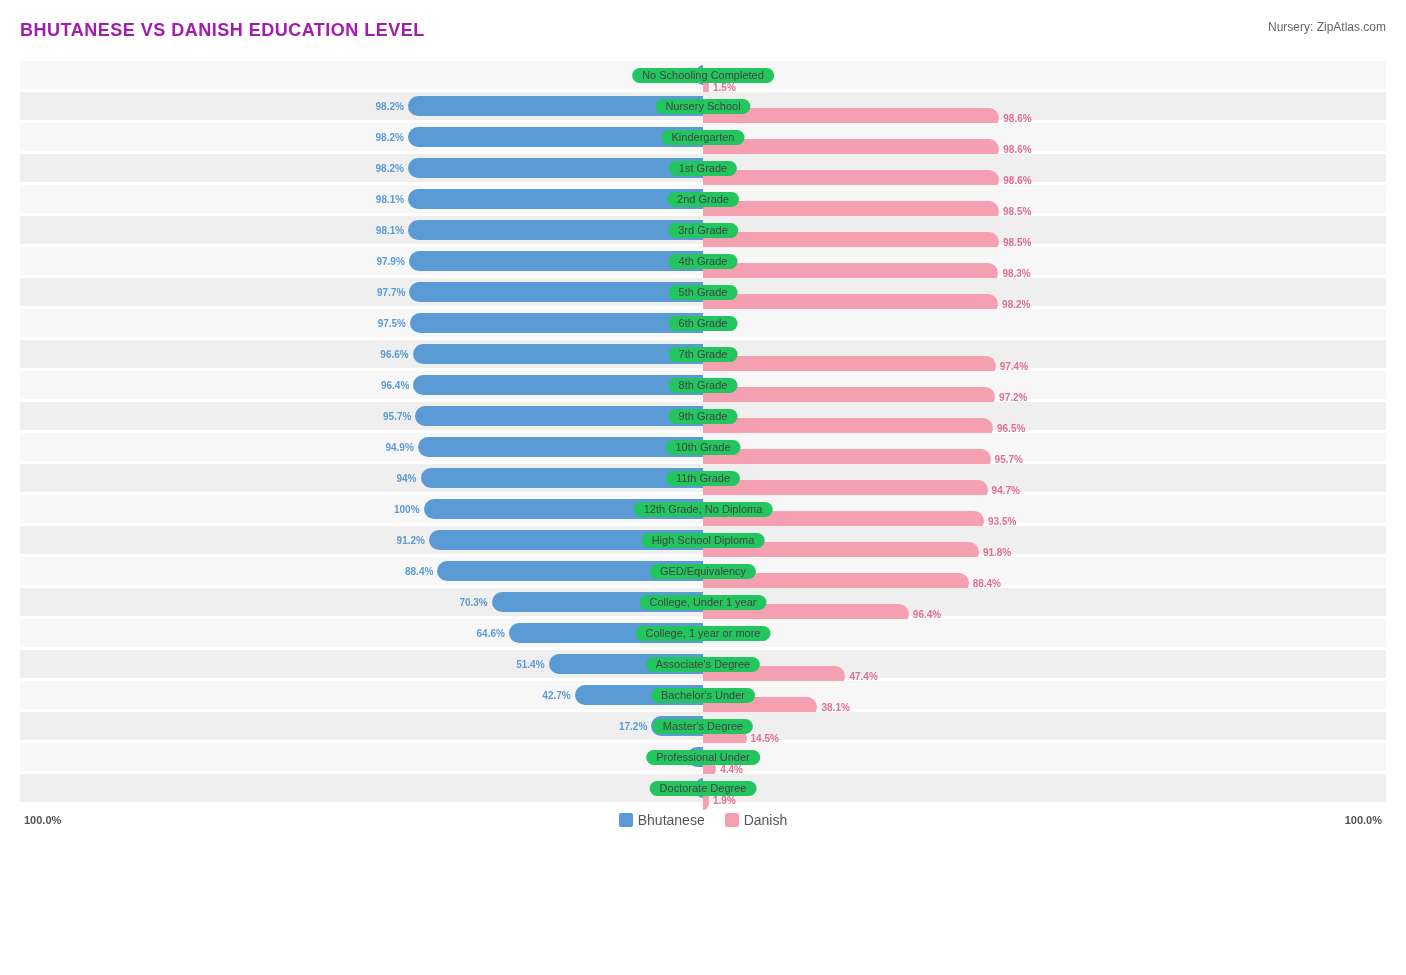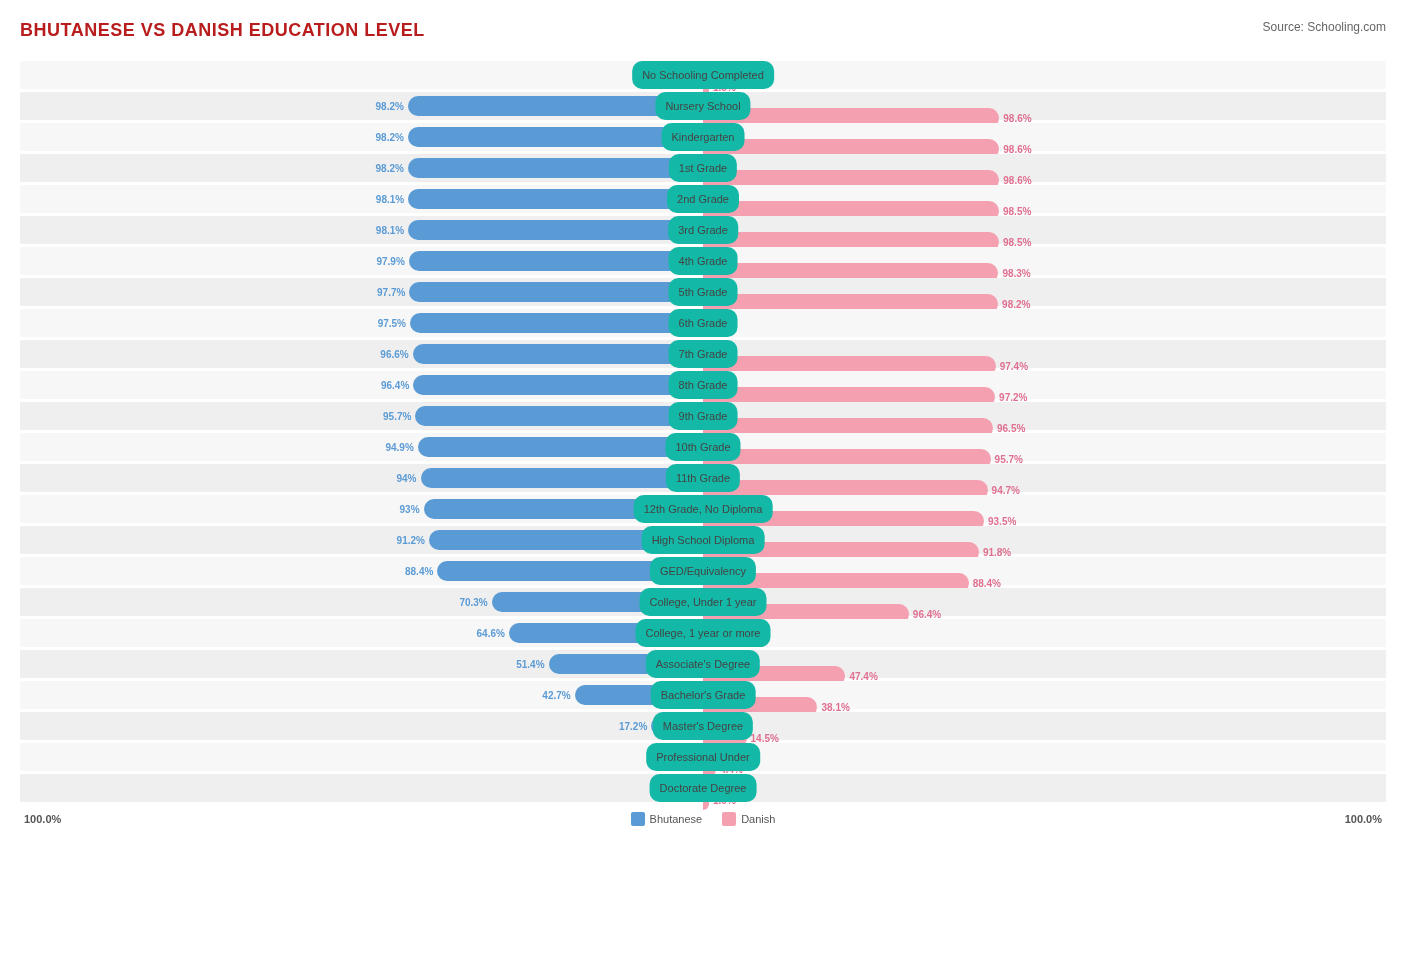--- a/index.html
+++ b/index.html
@@ -17,21 +17,21 @@
     }
     .chart-header {
       display: flex;
       justify-content: space-between;
       align-items: flex-start;
       margin-bottom: 20px;
     }
     .chart-title {
       font-size: 18px;
       font-weight: bold;
-      color: #b91c1c;
+      color: #a21caf;
       letter-spacing: 0.5px;
     }
     .chart-source {
       font-size: 12px;
       color: #666;
     }
     .chart-area {
       position: relative;
       width: 100%;
     }
@@ -66,28 +66,28 @@
       height: 100%;
       display: flex;
       align-items: center;
       justify-content: flex-start;
       margin-top: 12px;
     }
     .label-center {
       position: absolute;
       left: 50%;
       transform: translateX(-50%);
-      background: #14b8a6;
+      background: #22c55e;
       border-radius: 10px;
       padding: 2px 10px;
       font-size: 11px;
       color: #444;
       white-space: nowrap;
       z-index: 10;
-      height: 28px;
+      height: 15px;
       display: flex;
       align-items: center;
     }
     .blue-bar {
       background: #5b9bd5;
       height: 20px;
       border-radius: 10px 0 0 10px;
       display: flex;
       align-items: center;
       justify-content: flex-start;
@@ -143,36 +143,36 @@
     }
     .legend {
       display: flex;
       gap: 20px;
       align-items: center;
     }
     .legend-item {
       display: flex;
       align-items: center;
       gap: 5px;
-      font-size: 11px;
+      font-size: 14px;
       color: #555;
     }
     .legend-color {
       width: 14px;
       height: 14px;
       border-radius: 2px;
     }
   </style>
 </head>
 <body>
 
 <div class="chart-container">
   <div class="chart-header">
     <div class="chart-title">BHUTANESE VS DANISH EDUCATION LEVEL</div>
-    <div class="chart-source">Source: Schooling.com</div>
+    <div class="chart-source">Nursery: ZipAtlas.com</div>
   </div>
   <div class="chart-area" id="chart-area">
 
   <div class="bar-row">
         <div class="left-section">
           <span class="blue-value">1.8%</span>
           <div class="blue-bar" style="width: 0.792%; border-radius: 10px 0px 0px 10px;"></div>
         </div>
         <div class="label-center">No Schooling Completed</div>
         <div class="right-section">
@@ -314,21 +314,21 @@
           <div class="blue-bar" style="width: 41.36%;"></div>
         </div>
         <div class="label-center">11th Grade</div>
         <div class="right-section">
           <div class="pink-bar" style="width: 41.668%;"></div>
           <span class="pink-value">94.7%</span>
         </div>
       </div>
       <div class="bar-row">
         <div class="left-section">
-          <span class="blue-value">93%</span>
+          <span class="blue-value">100%</span>
           <div class="blue-bar" style="width: 40.92%;"></div>
         </div>
         <div class="label-center">12th Grade, No Diploma</div>
         <div class="right-section">
           <div class="pink-bar" style="width: 41.14%;"></div>
           <span class="pink-value">93.5%</span>
         </div>
       </div>
       <div class="bar-row">
         <div class="left-section">
@@ -379,21 +379,21 @@
         <div class="right-section">
           <div class="pink-bar" style="width: 20.856%;"></div>
           <span class="pink-value">47.4%</span>
         </div>
       </div>
       <div class="bar-row">
         <div class="left-section">
           <span class="blue-value">42.7%</span>
           <div class="blue-bar" style="width: 18.788%;"></div>
         </div>
-        <div class="label-center">Bachelor's Grade</div>
+        <div class="label-center">Bachelor's Under</div>
         <div class="right-section">
           <div class="pink-bar" style="width: 16.764%;"></div>
           <span class="pink-value">38.1%</span>
         </div>
       </div>
       <div class="bar-row">
         <div class="left-section">
           <span class="blue-value">17.2%</span>
           <div class="blue-bar" style="width: 7.568%;"></div>
         </div>

